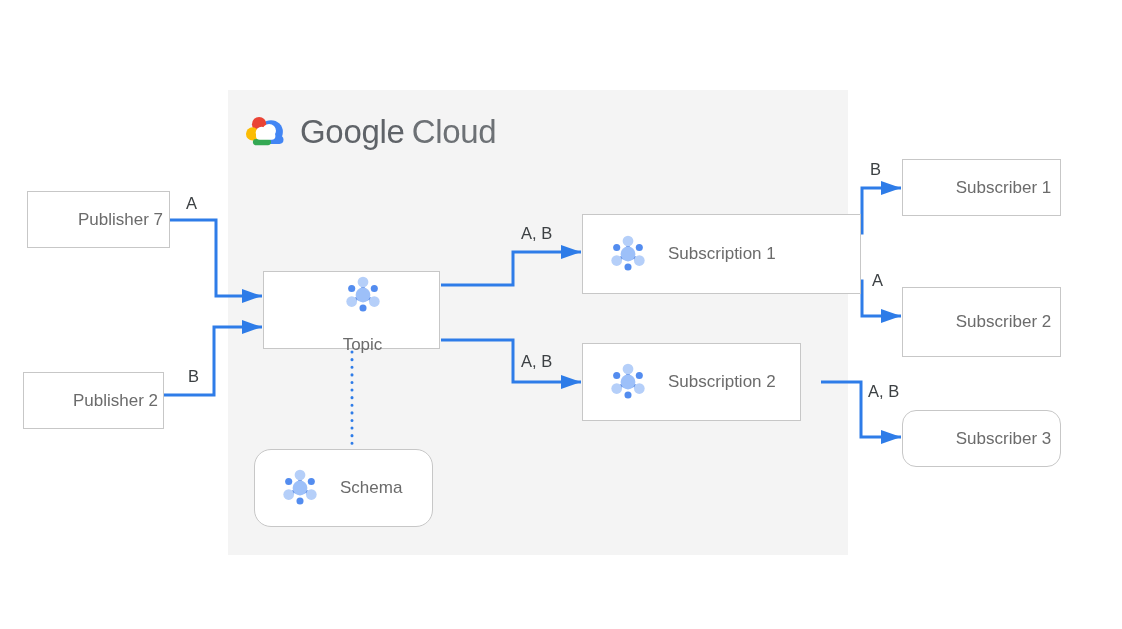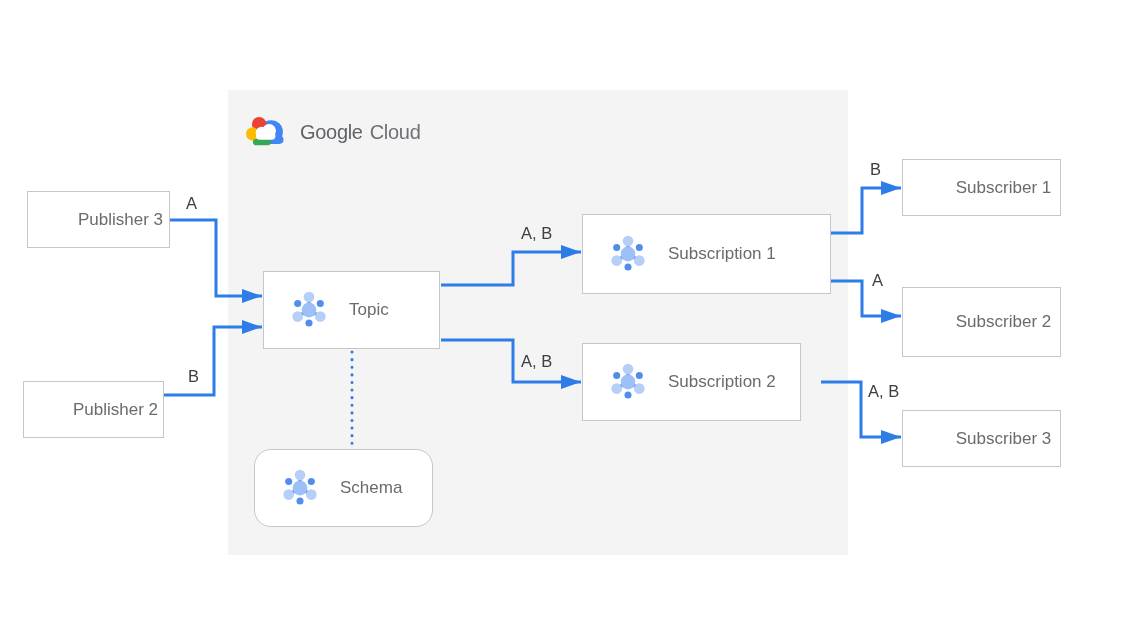--- a/index.html
+++ b/index.html
@@ -19,21 +19,21 @@
   }
   .logo {
     position: absolute;
     left: 246px; top: 111px;
     display: flex;
     align-items: center;
     gap: 14px;
     height: 42px;
   }
   .logo-text {
-    font-size: 20px;
+    font-size: 33px;
     color: #5f6368;
     letter-spacing: -0.3px;
     white-space: nowrap;
   }
   .logo-text .g-primary { font-weight: 500; margin-right: 7px; }
   .logo-text .g-secondary { font-weight: 400; color: #6d7175; }
   .connector-layer {
     position: absolute;
     left: 0; top: 0;
     width: 1122px; height: 629px;
@@ -122,42 +122,42 @@
       <polyline points="441,285 513,285 513,252 581,252" marker-end="url(#arrow)"></polyline>
       <polyline points="441,340 513,340 513,382 581,382" marker-end="url(#arrow)"></polyline>
       <polyline points="822,233 862,233 862,188 901,188" marker-end="url(#arrow)"></polyline>
       <polyline points="822,281 862,281 862,316 901,316" marker-end="url(#arrow)"></polyline>
       <polyline points="821,382 861,382 861,437 901,437" marker-end="url(#arrow)"></polyline>
       <line x1="352" y1="352" x2="352" y2="446" stroke-dasharray="0.1,7.5" stroke-linecap="round"></line>
     </g>
   </svg>
 
   <div class="node" style="left:27px; top:191px; width:143px; height:57px;">
-    <span>Publisher 3</span>
+    <span>Publisher 7</span>
   </div>
 
-  <div class="node" style="left:23px; top:372px; width:141px; height:57px;margin-top:9px;">
+  <div class="node" style="left:23px; top:372px; width:141px; height:57px;">
     <span>Publisher 2</span>
   </div>
 
-  <div class="node icon-node" style="left:263px; top:271px; width:177px; height:78px;">
+  <div class="node icon-node" style="left:263px; top:271px; width:177px; height:78px;flex-direction:column;">
     <svg class="pubsub-svg" viewBox="0 0 48 48">
         <use href="#pubsub"></use>
       </svg>
     <span>Topic</span>
   </div>
 
   <div class="node icon-node" style="left:254px; top:449px; width:179px; height:78px;border-radius:17px;">
     <svg class="pubsub-svg" viewBox="0 0 48 48">
         <use href="#pubsub"></use>
       </svg>
     <span>Schema</span>
   </div>
 
-  <div class="node icon-node" style="left:582px; top:214px; width:249px; height:80px;">
+  <div class="node icon-node" style="left:582px; top:214px; width:279px; height:80px;">
     <svg class="pubsub-svg" viewBox="0 0 48 48">
         <use href="#pubsub"></use>
       </svg>
     <span>Subscription 1</span>
   </div>
 
   <div class="node icon-node" style="left:582px; top:343px; width:219px; height:78px;">
     <svg class="pubsub-svg" viewBox="0 0 48 48">
         <use href="#pubsub"></use>
       </svg>
@@ -165,21 +165,21 @@
   </div>
 
   <div class="node" style="left:902px; top:159px; width:159px; height:57px;">
     <span>Subscriber 1</span>
   </div>
 
   <div class="node" style="left:902px; top:287px; width:159px; height:70px;">
     <span>Subscriber 2</span>
   </div>
 
-  <div class="node" style="left:902px; top:410px; width:159px; height:57px;">
+  <div class="node" style="left:902px; top:410px; width:159px; height:57px;border-radius:14px;">
     <span>Subscriber 3</span>
   </div>
 
   <div class="edge-label" style="left:186px; top:194px;">A</div>
   <div class="edge-label" style="left:188px; top:367px;">B</div>
   <div class="edge-label" style="left:521px; top:224px;">A, B</div>
   <div class="edge-label" style="left:521px; top:352px;">A, B</div>
   <div class="edge-label" style="left:870px; top:160px;">B</div>
   <div class="edge-label" style="left:872px; top:271px;">A</div>
   <div class="edge-label" style="left:868px; top:382px;">A, B</div>

